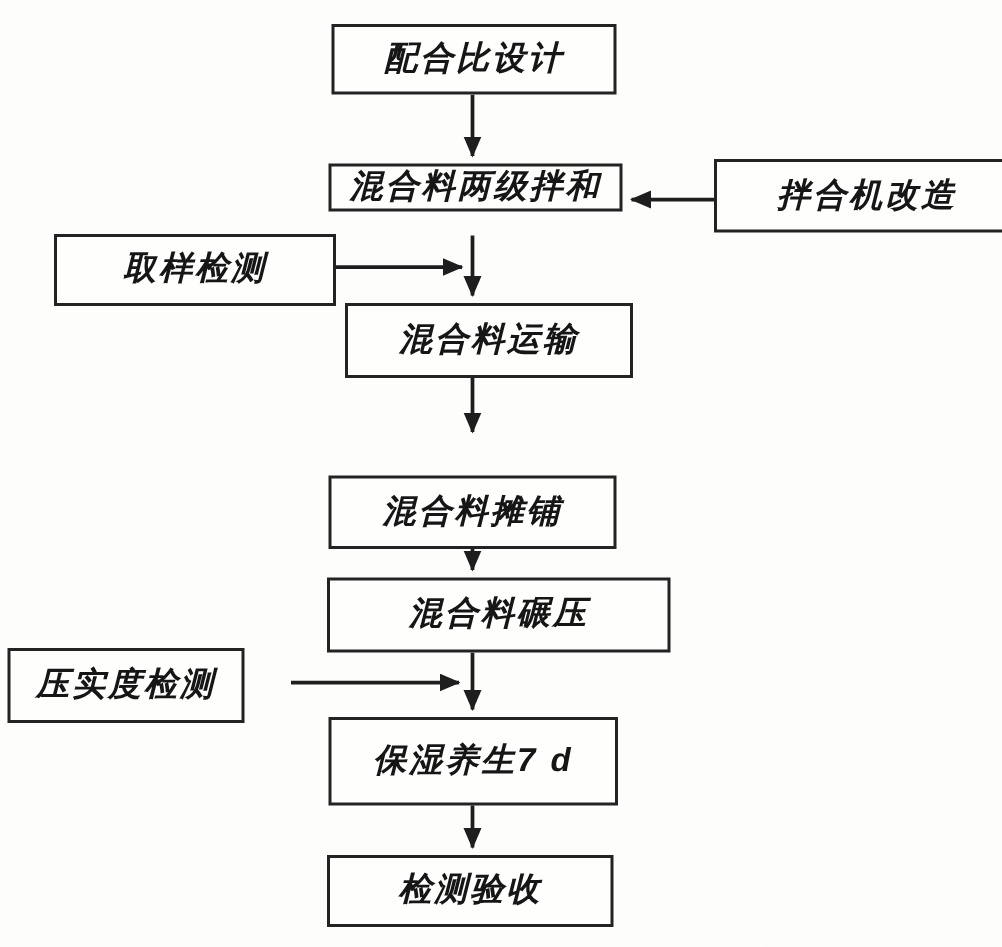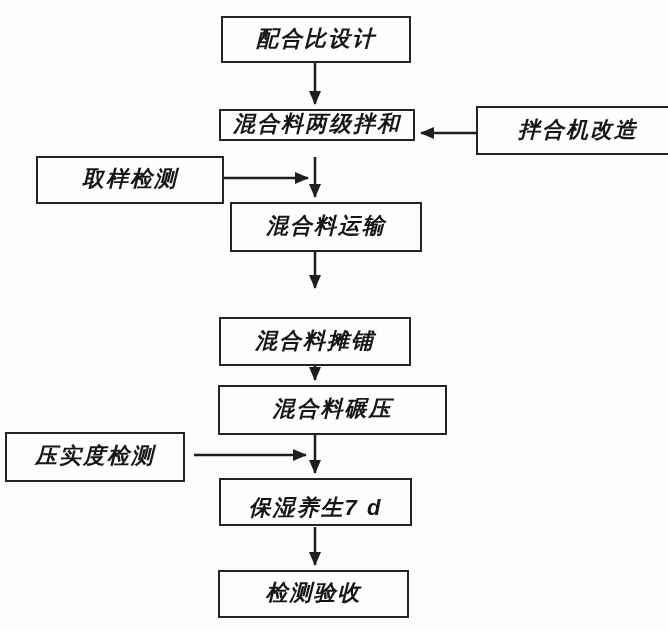--- a/index.html
+++ b/index.html
@@ -87,25 +87,25 @@
   </div>
 
   <div class="node" style="left:219px; top:293px; width:192px; height:49px;margin-top:24px;">
     <span class="lbl">混合料摊铺</span>
   </div>
 
   <div class="node" style="left:218px; top:385px; width:229px; height:50px;">
     <span class="lbl">混合料碾压</span>
   </div>
 
-  <div class="node" style="left:5px;   top:432px; width:180px; height:50px;">
+  <div class="node" style="left:5px;   top:432px; width:158px; height:50px;">
     <span class="lbl">压实度检测</span>
   </div>
 
-  <div class="node" style="left:219px; top:478px; width:193px; height:48px;align-items:flex-end;">
+  <div class="node" style="left:219px; top:478px; width:193px; height:59px;">
     <span class="lbl">保湿养生7 d</span>
   </div>
 
   <div class="node" style="left:218px; top:570px; width:191px; height:48px;">
     <span class="lbl">检测验收</span>
   </div>
 
 </div>
 
 </body></html>

